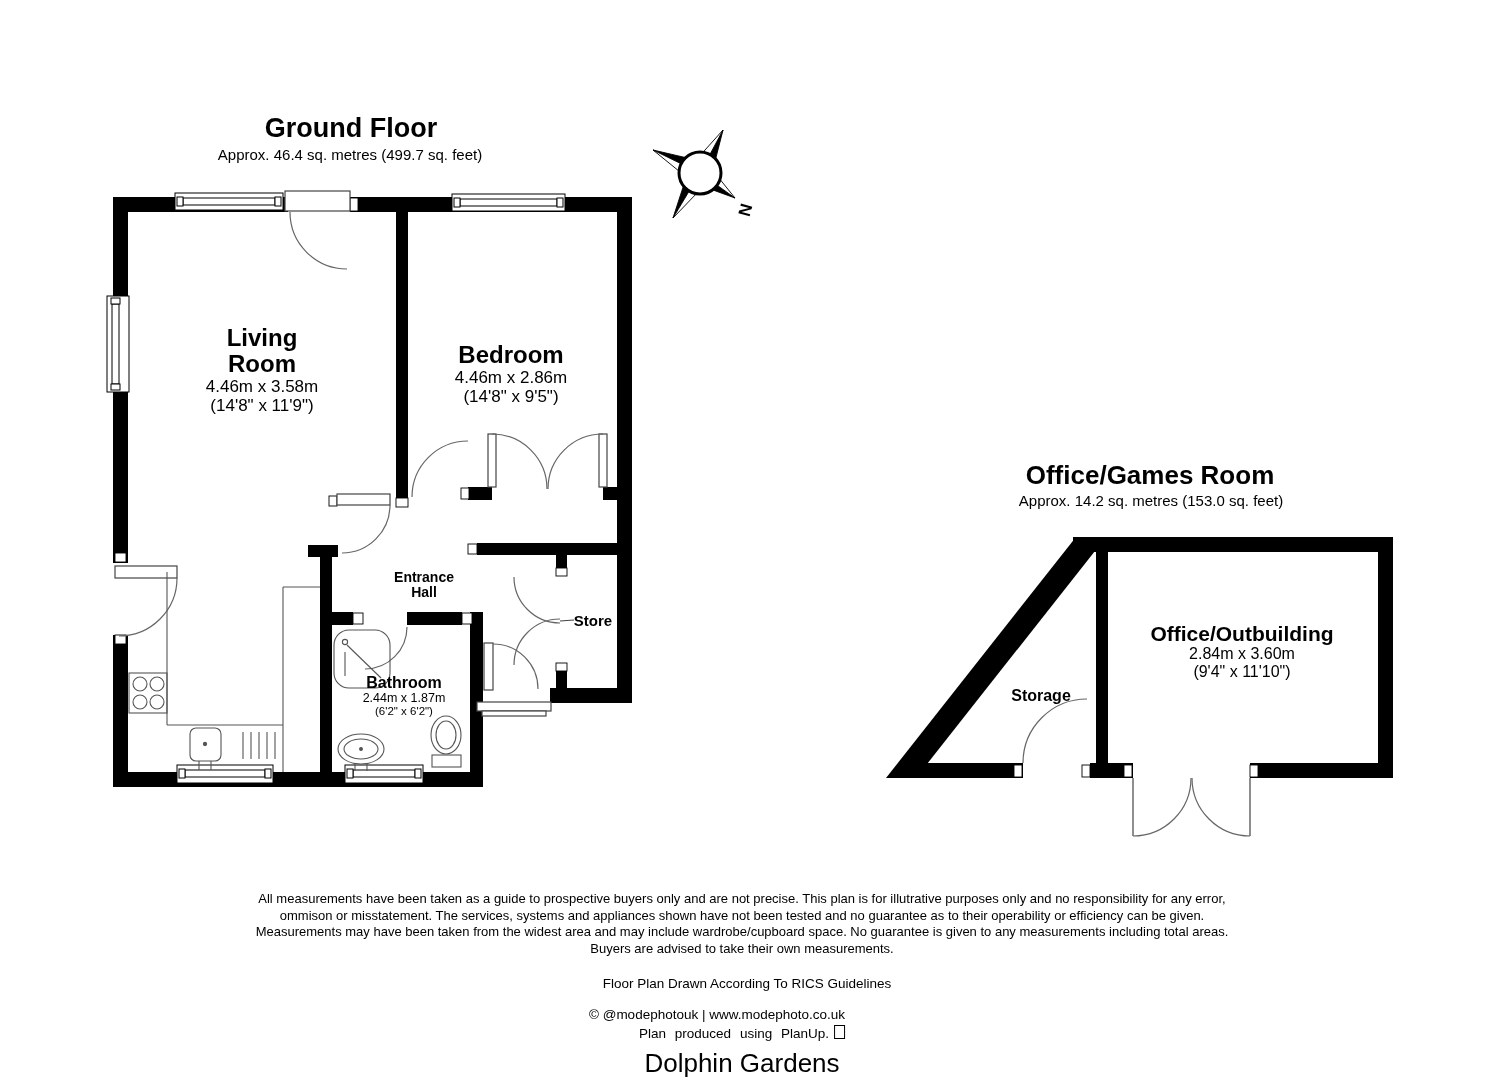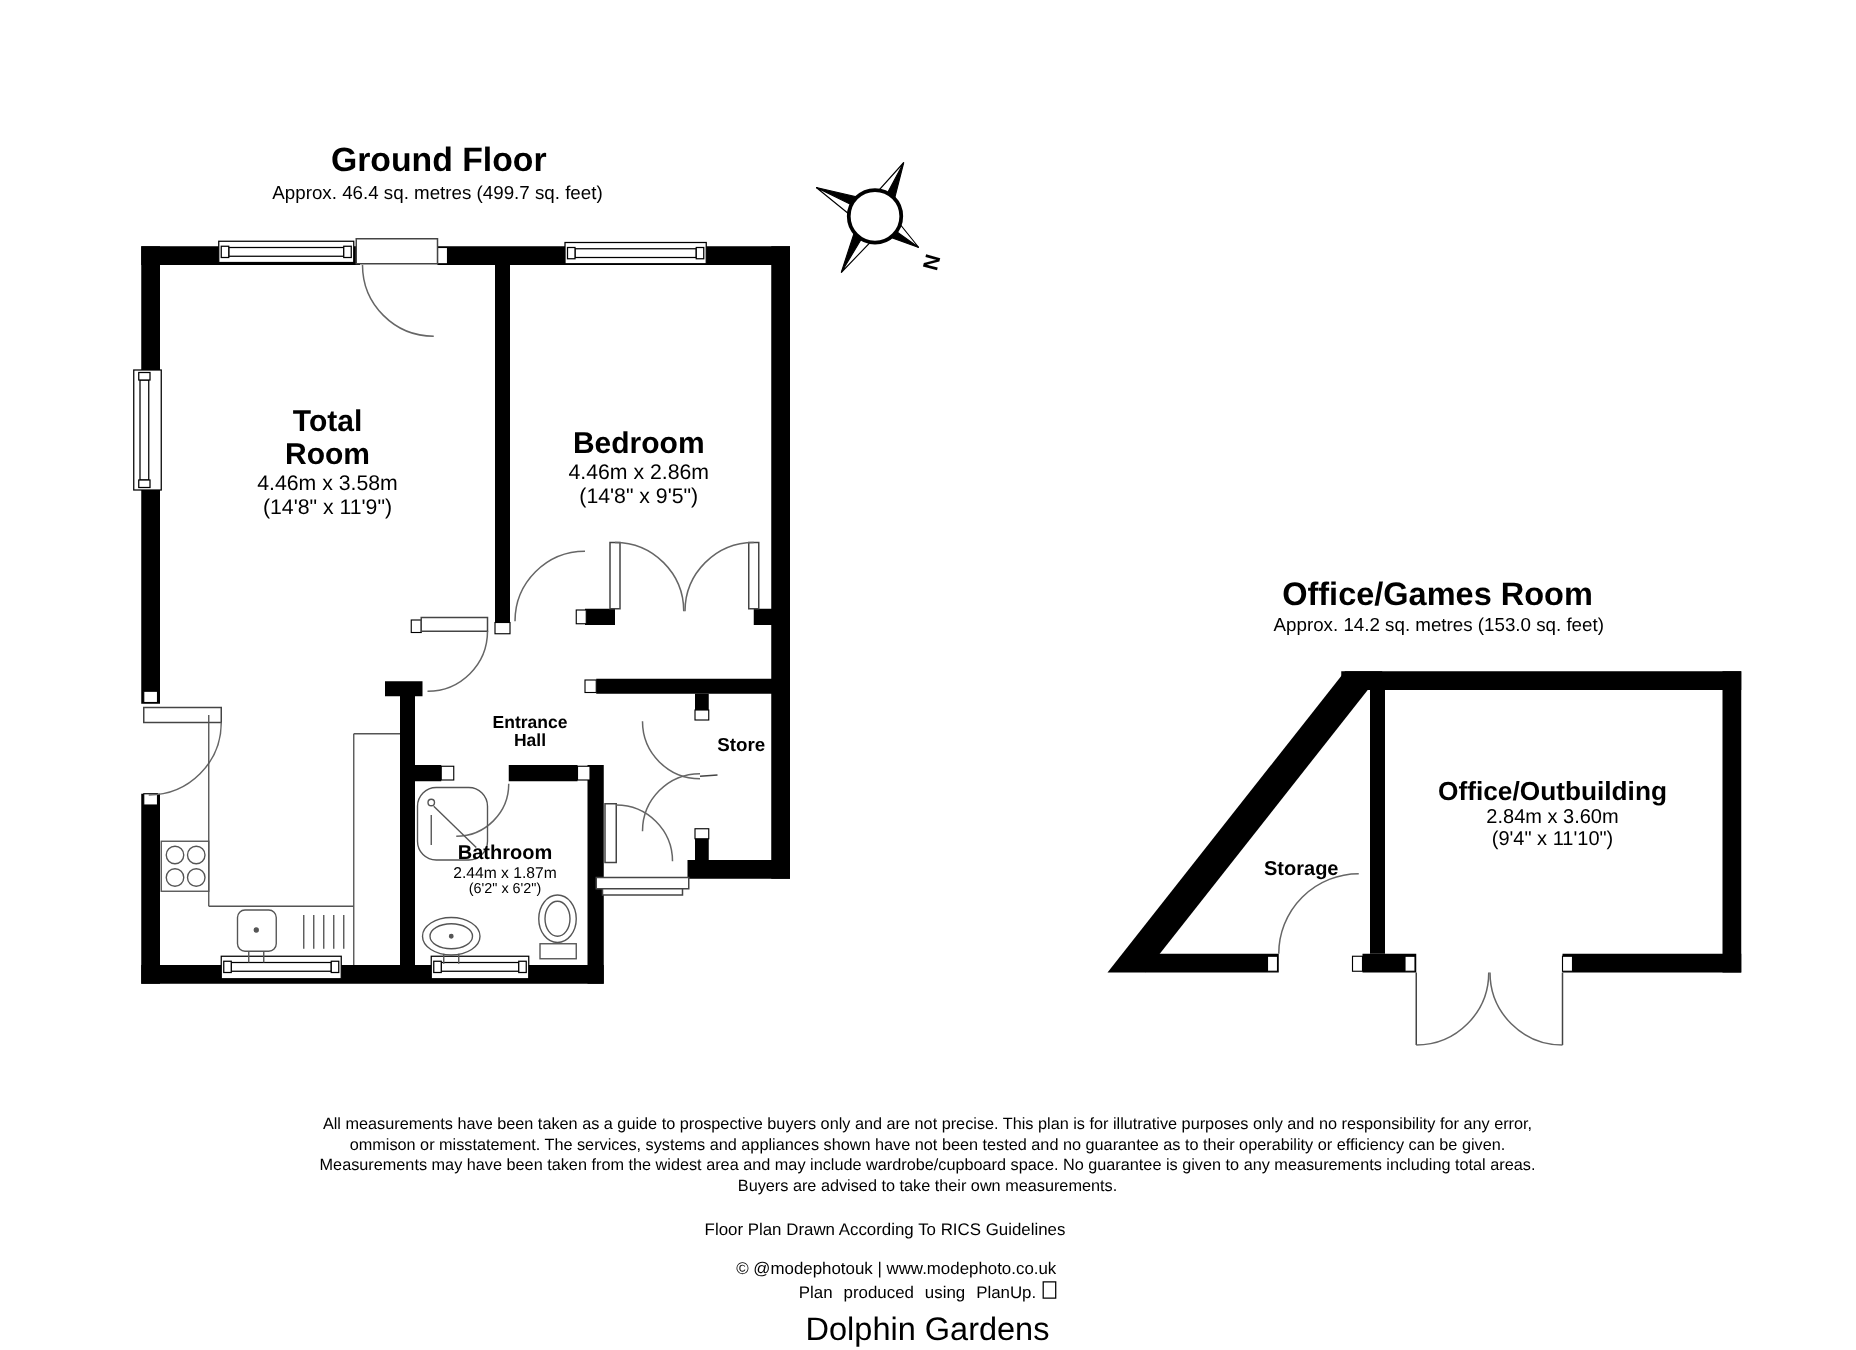--- a/index.html
+++ b/index.html
@@ -226,39 +226,39 @@
       <line x1="1250" y1="778" x2="1250" y2="836" stroke="#444"></line>
       <path d="M1133,836 A58,58 0 0 0 1191,778"></path>
       <path d="M1250,836 A58,58 0 0 1 1192,778"></path>
     </g>
   </svg>
 
   <div class="lbl h-title" style="left:351px;top:114px;">Ground Floor</div>
   <div class="lbl h-sub" style="left:350px;top:146px;">Approx. 46.4 sq. metres (499.7 sq. feet)</div>
 
   <div class="lbl" style="left:262px;top:325px;">
-    <div class="room-name">Total</div>
+    <div class="room-name">Living</div>
     <div class="room-name">Room</div>
     <div class="dim">4.46m x 3.58m</div>
     <div class="dim">(14'8" x 11'9")</div>
   </div>
 
   <div class="lbl" style="left:511px;top:342px;">
     <div class="room-name">Bedroom</div>
     <div class="dim">4.46m x 2.86m</div>
     <div class="dim">(14'8" x 9'5")</div>
   </div>
 
 
   <div class="lbl" style="left:424px;top:570px;">
     <div class="hall-name">Entrance</div>
     <div class="hall-name">Hall</div>
   </div>
 
-  <div class="lbl store-name" style="left:593px;top:588px;">Store</div>
+  <div class="lbl store-name" style="left:593px;top:612px;">Store</div>
 
   <div class="lbl" style="left:404px;top:674px;">
     <div class="small-name">Bathroom</div>
     <div class="tiny-dim">2.44m x 1.87m</div>
     <div class="tiny-dim2">(6'2" x 6'2")</div>
   </div>
 
   <div class="lbl h-title" style="left:1150px;top:461px;font-size:26px;">Office/Games Room</div>
   <div class="lbl h-sub" style="left:1151px;top:492px;">Approx. 14.2 sq. metres (153.0 sq. feet)</div>
 
@@ -266,21 +266,21 @@
     <div class="ob-name">Office/Outbuilding</div>
     <div class="ob-dim">2.84m x 3.60m</div>
     <div class="ob-dim">(9'4" x 11'10")</div>
   </div>
 
   <div class="lbl storage-name" style="left:1041px;top:687px;">Storage</div>
 
 
   <div class="lbl disclaimer" style="left:742px;top:891px;">All measurements have been taken as a guide to prospective buyers only and are not precise. This plan is for illutrative purposes only and no responsibility for any error, ommison or misstatement. The services, systems and appliances shown have not been tested and no guarantee as to their operability or efficiency can be given. Measurements may have been taken from the widest area and may include wardrobe/cupboard space. No guarantee is given to any measurements including total areas. Buyers are advised to take their own measurements.</div>
 
-  <div class="lbl foot" style="left:708px;top:976px;text-align:right;">Floor Plan Drawn According To RICS Guidelines</div>
+  <div class="lbl foot" style="left:747px;top:976px;text-align:right;">Floor Plan Drawn According To RICS Guidelines</div>
 
   <div class="lbl foot" style="left:717px;top:1007px;">© @modephotouk | www.modephoto.co.uk</div>
 
   <div class="lbl note" style="left:742px;top:1025px;">
     <span>Plan produced using PlanUp.</span><span class="glyphbox"></span>
   </div>
 
   <div class="lbl prop" style="left:742px;top:1048px;">Dolphin Gardens</div>
 
 </div>

